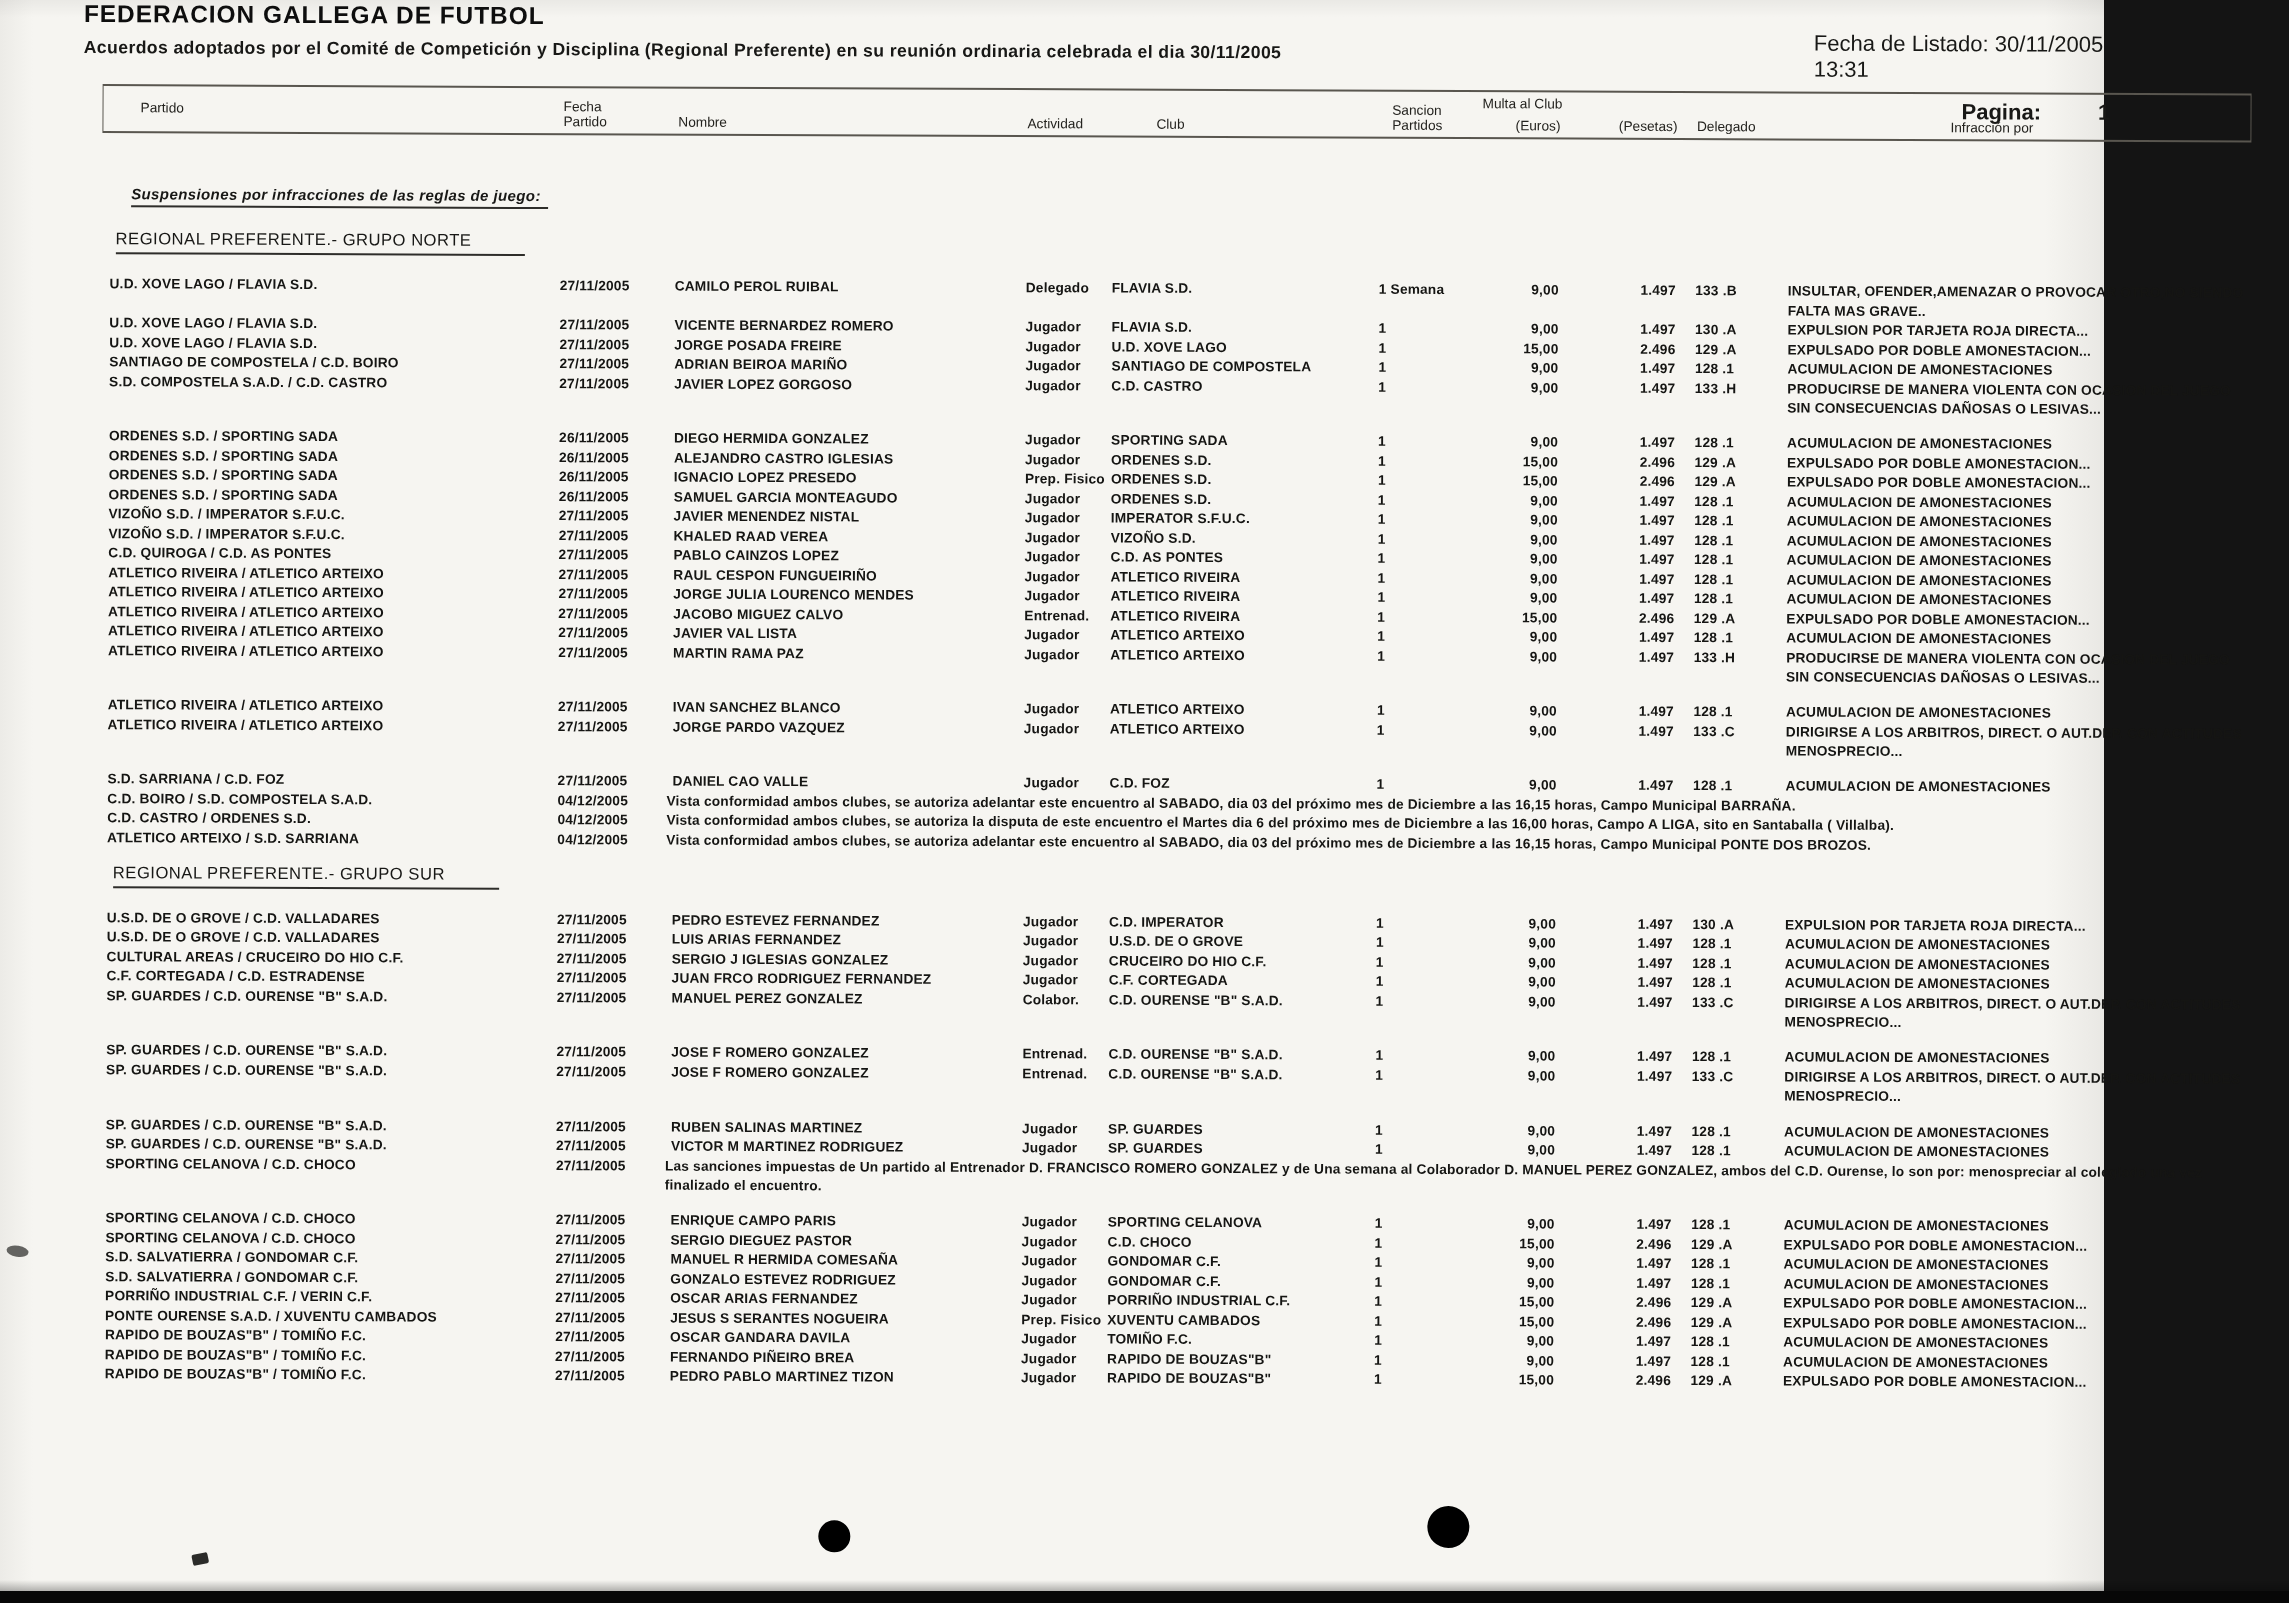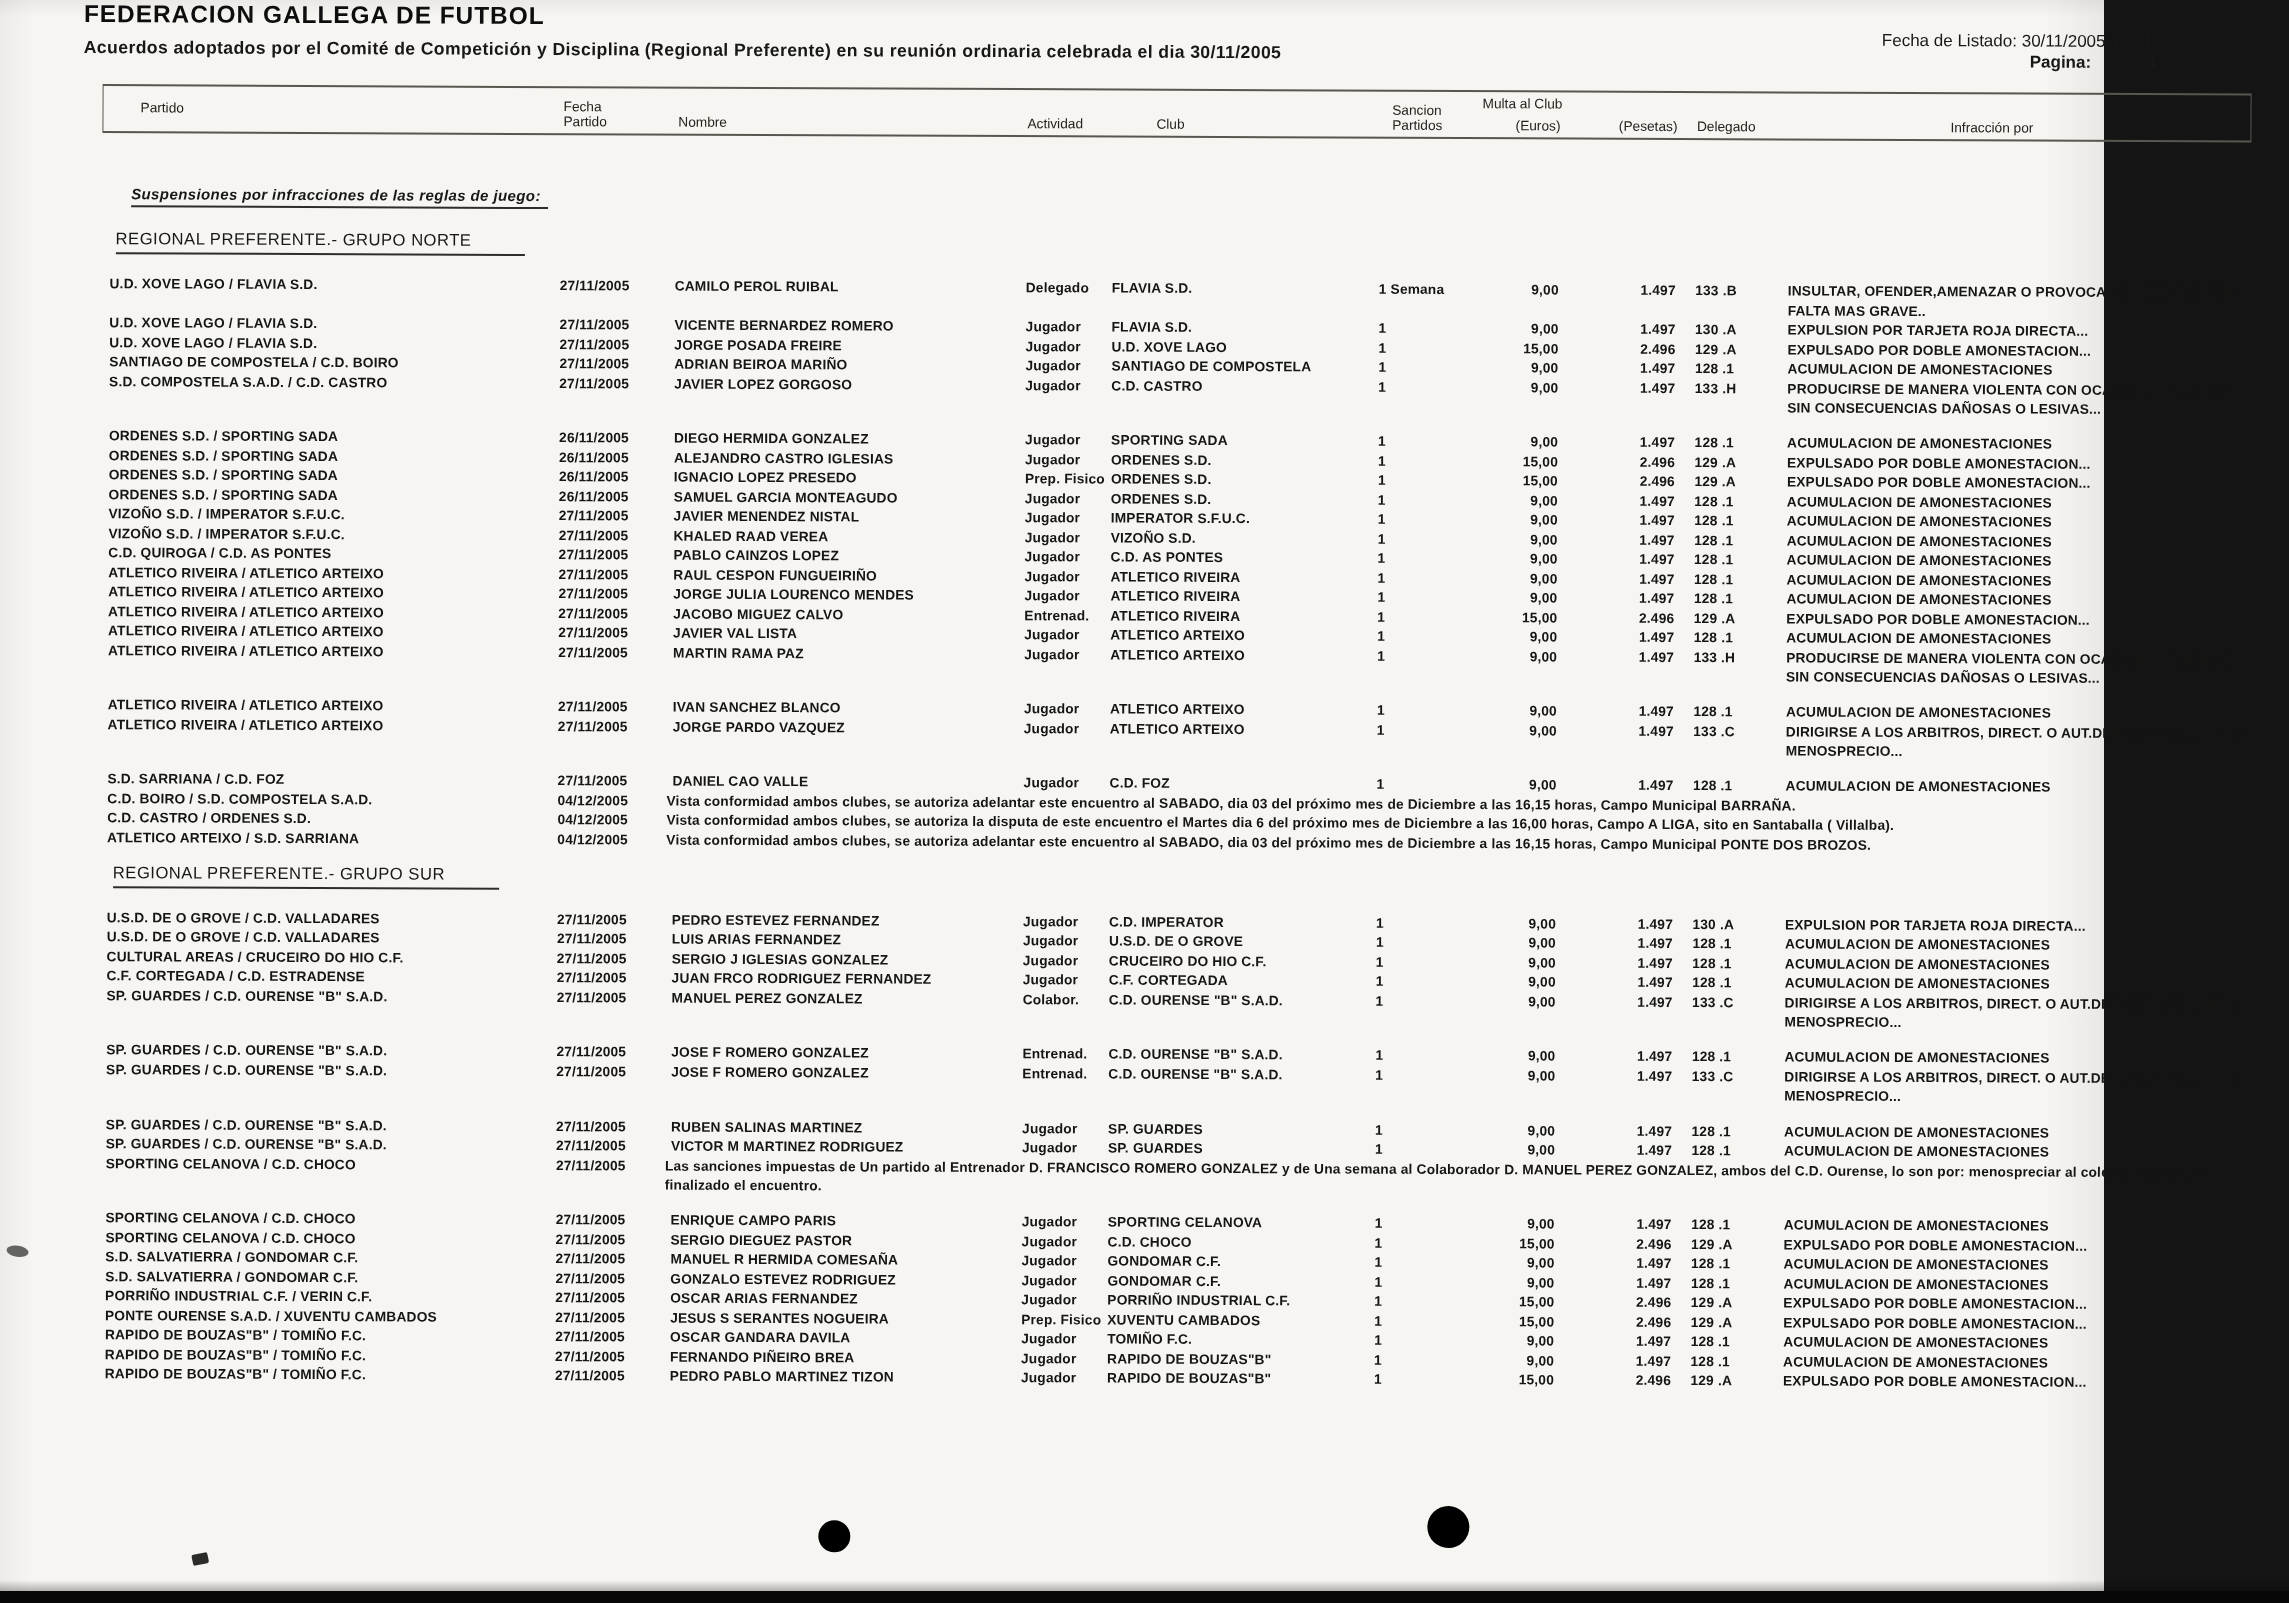--- a/index.html
+++ b/index.html
@@ -10,22 +10,22 @@
 
   .scan-page { position:absolute; left:0; top:0; width:2104px; height:1592px;
     background:
       linear-gradient(180deg, rgba(0,0,0,0.05) 0, rgba(0,0,0,0) 17.6px),
       linear-gradient(90deg, #ecebe7 0, #f6f5f1 33px, #f6f5f1 calc(100% - 59px), #e9e8e4 100%),
       #f5f4f0; }
   .tilt { position:absolute; inset:0; transform:rotate(0.25deg); transform-origin:78px 0; }
 
   .title { position:absolute; left:84px; top:0; font-size:24.4px; font-weight:bold; letter-spacing:1px; color:#0e0e0e; }
   .subtitle { position:absolute; left:84px; top:37px; font-size:17.6px; font-weight:bold; letter-spacing:0.4px; }
-  .meta { position:absolute; left:1882px; top:23.4px; font-size:17px; }
-  .meta-row2 { margin-top:1px; margin-left:148px; font-weight:bold; }
+  .meta { position:absolute; left:1814px; top:23.4px; font-size:22px; }
+  .meta-row2 { margin-top:16px; margin-left:148px; font-weight:bold; }
   .pg-val { margin-left:57px; }
 
   .thead { position:absolute; left:103px; top:84px; width:2149px; height:49px;
     border:2px solid #59564f; border-left-width:1px; border-right-width:1px;
     display:grid; grid-template-columns:var(--cols); font-size:13.7px; color:#24231f; }
   .th { display:flex; flex-direction:column; justify-content:flex-end; padding-bottom:3.9px; line-height:14.6px; }
   .th-partido { padding-left:37px; justify-content:center; padding-bottom:0; }
   .th-fecha { padding-left:2px; }
   .th-nombre { padding-left:7.8px; }
   .th-club { padding-left:43px; }

